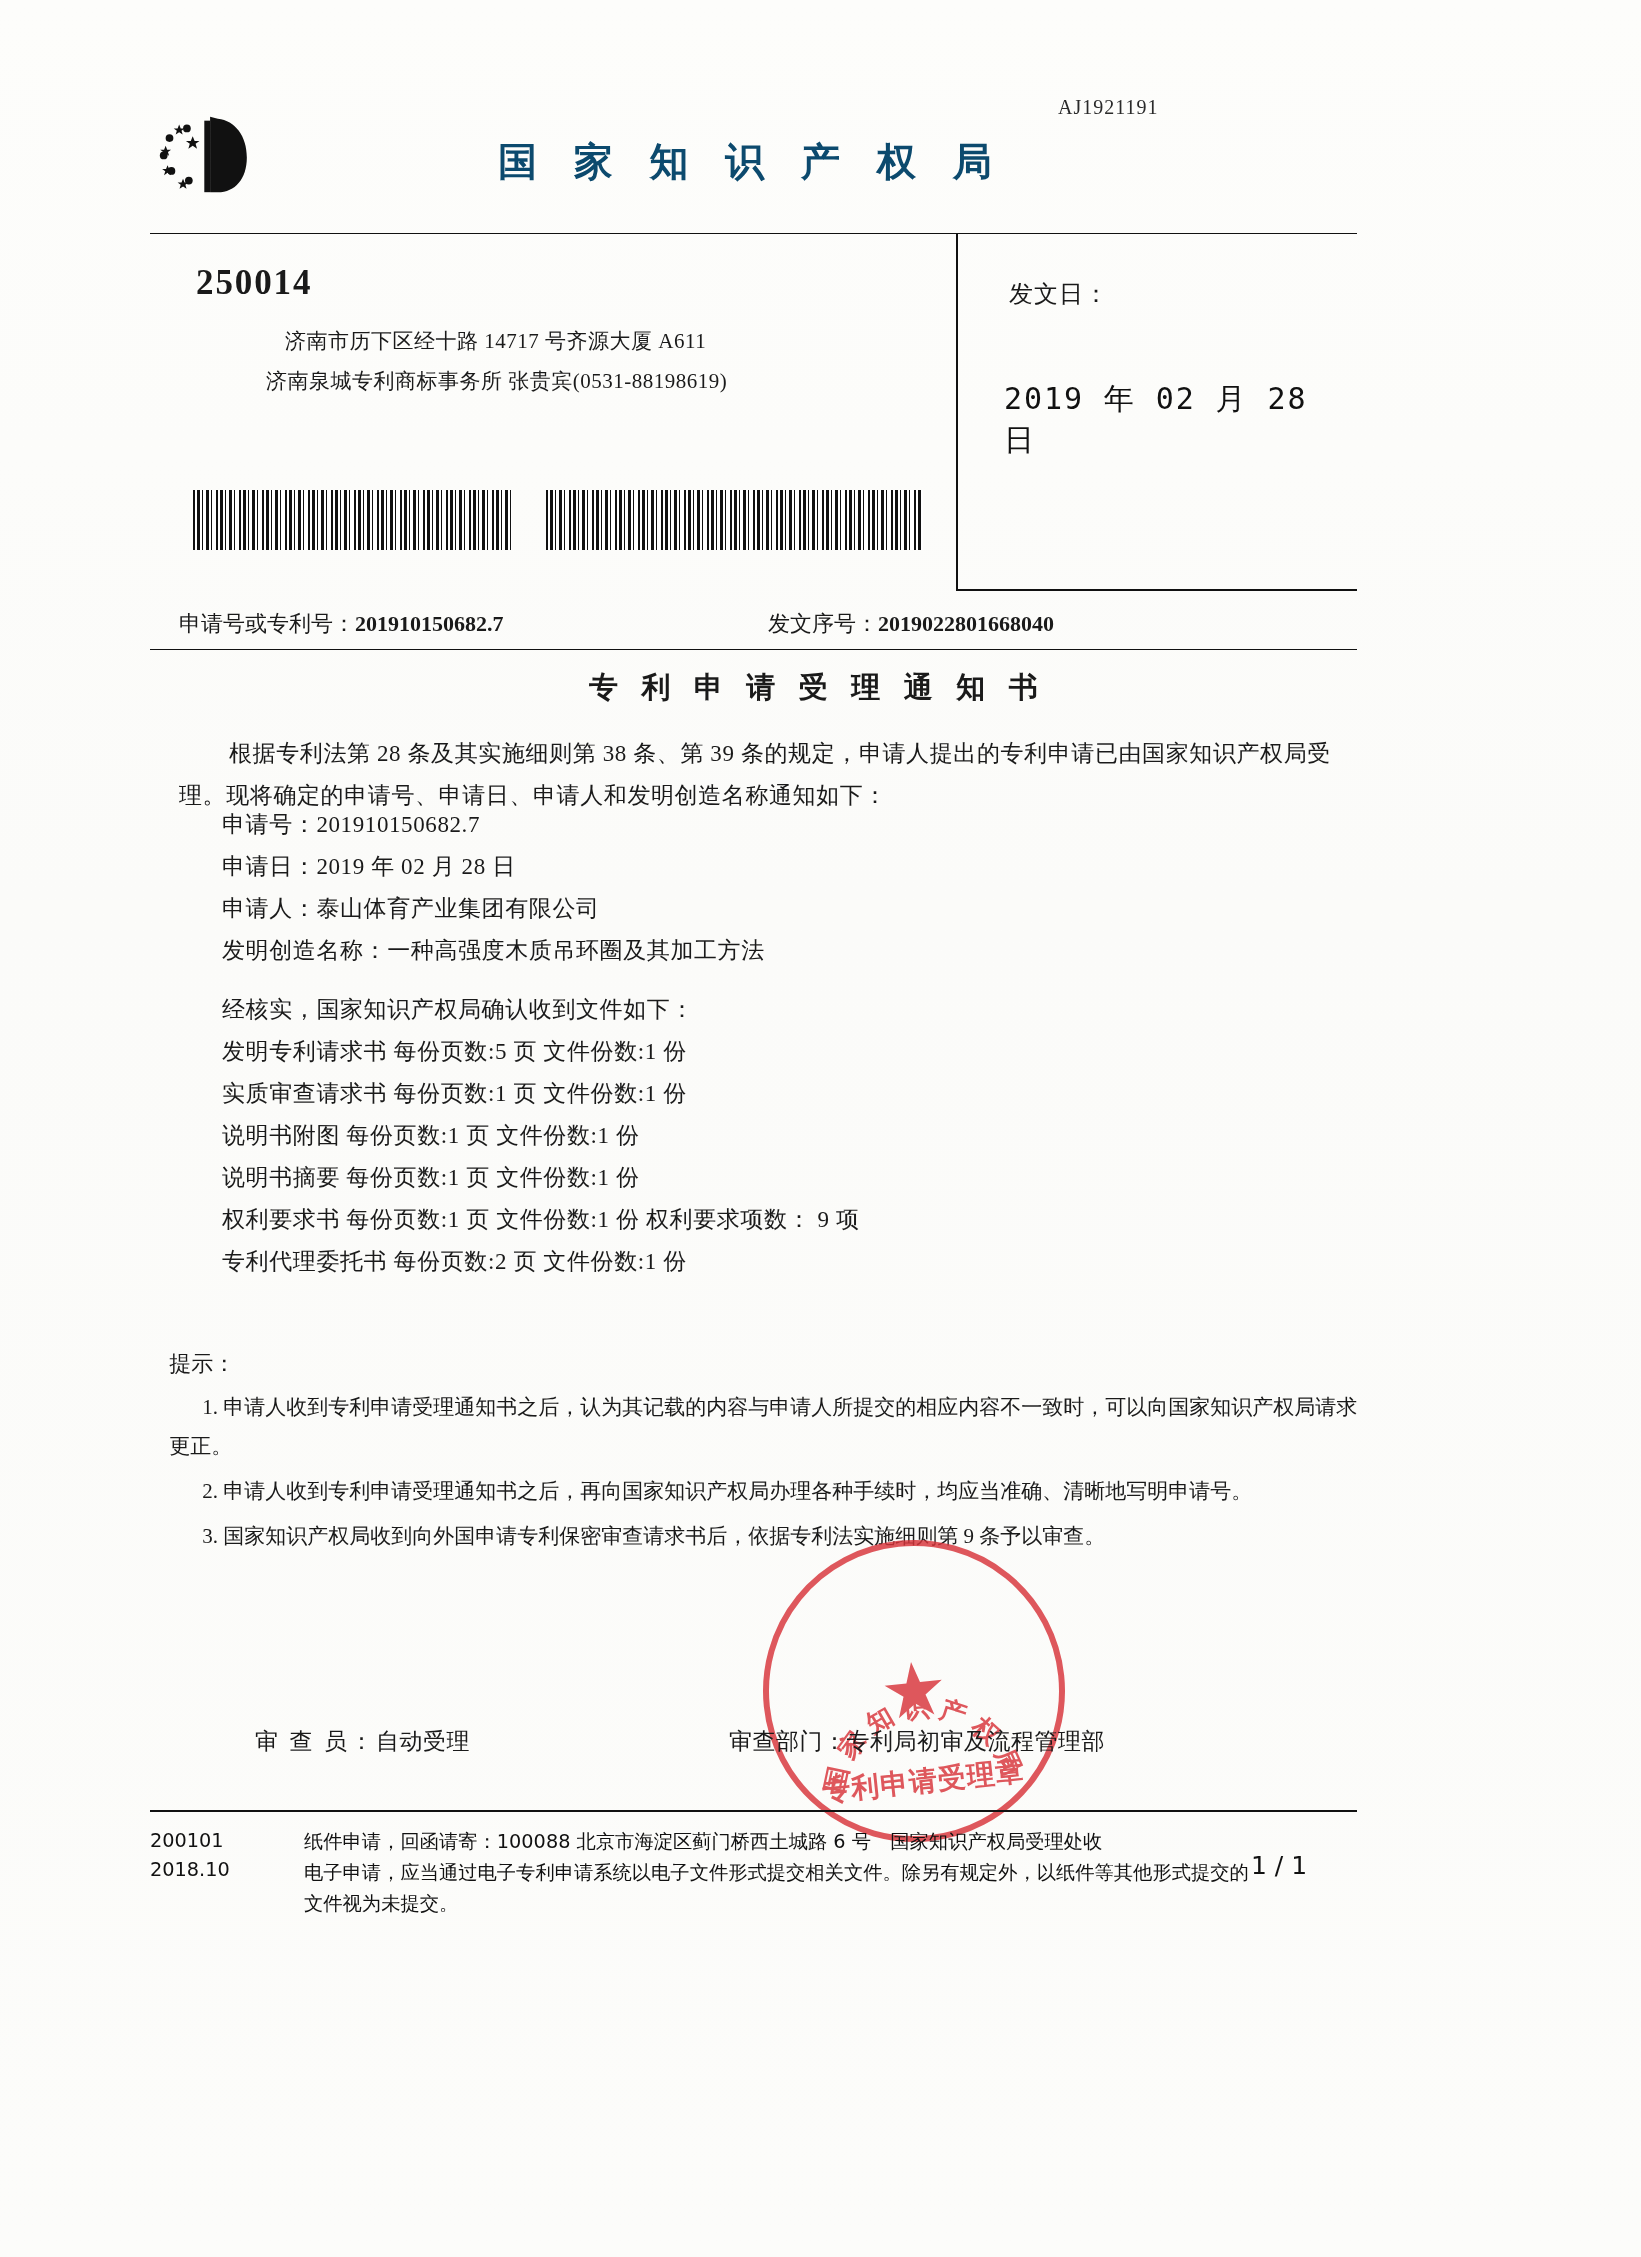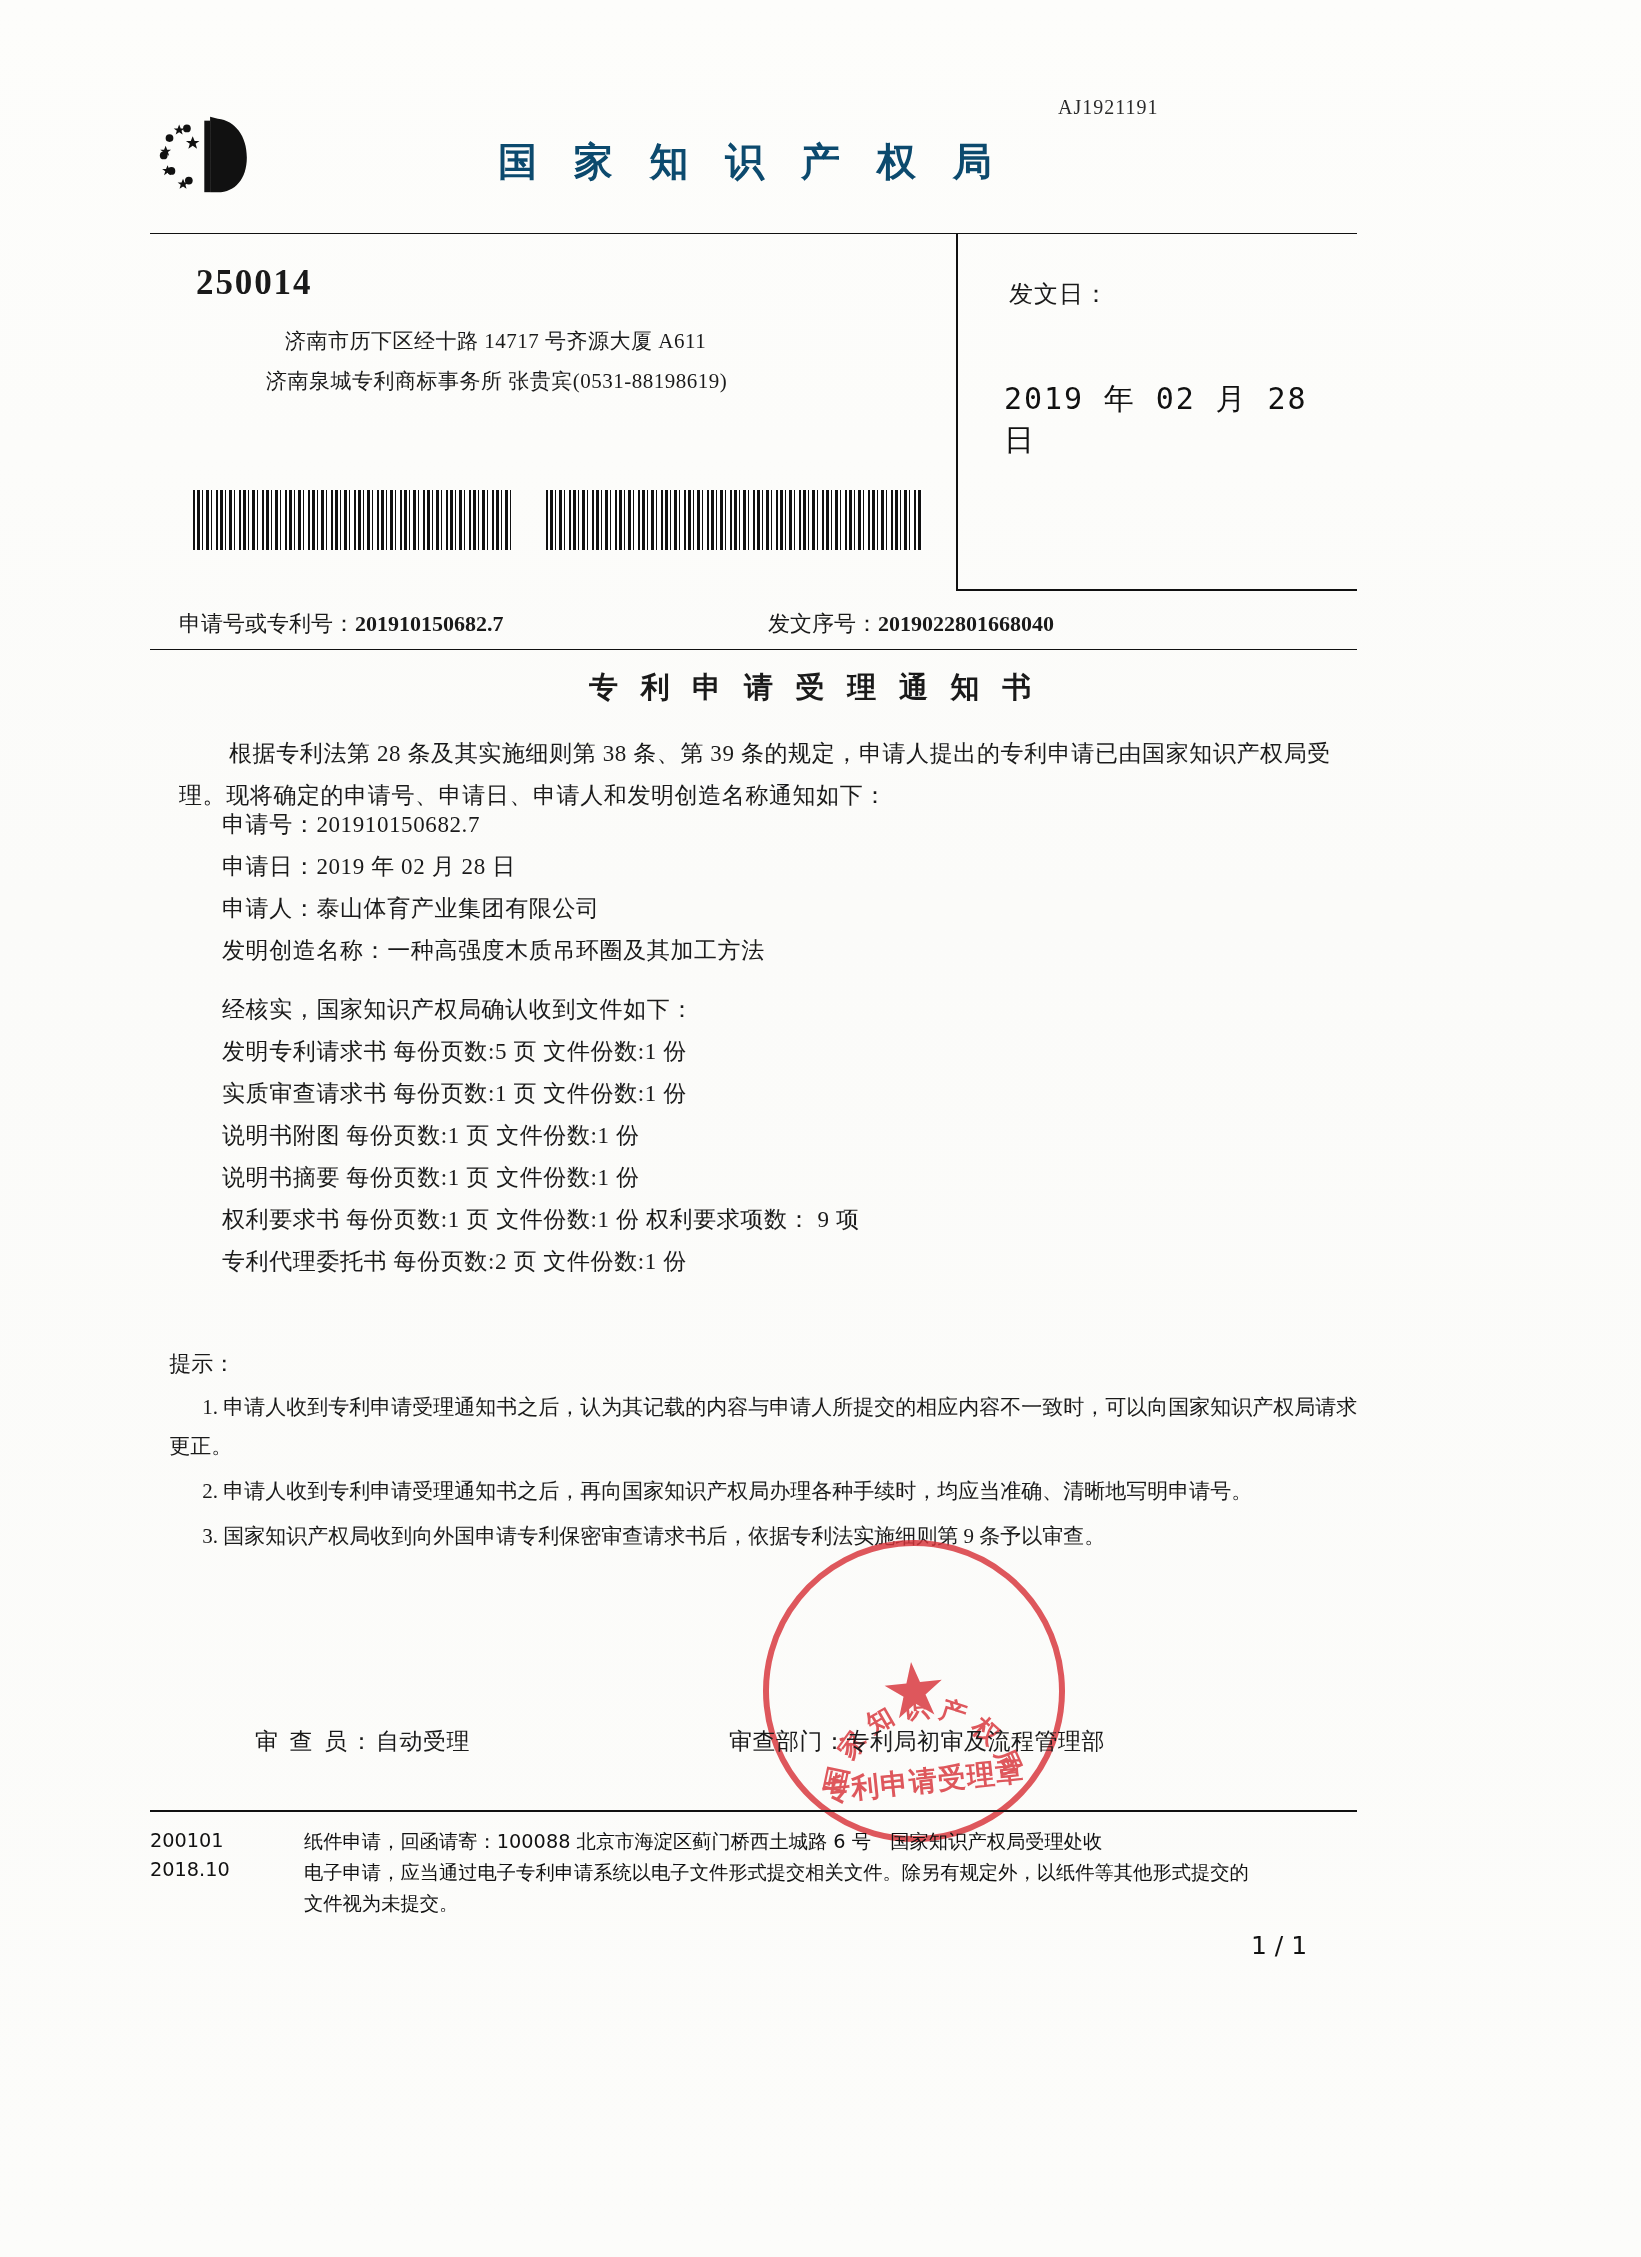--- a/index.html
+++ b/index.html
@@ -166,21 +166,21 @@
     left: 618px;
     top: 375px;
     font-size: 22px;
   }
 
   
   .doc-title {
     position: absolute;
     left: 439px;
     top: 649px;
-    font-family: Liberation Serif, serif;
+    font-family: Liberation Sans, sans-serif;
     font-size: 29px;
     font-weight: bold;
     letter-spacing: 7.7px;
   }
   .para {
     position: absolute;
     font-size: 23px;
     line-height: 42px;
     letter-spacing: 0.6px;
   }
@@ -320,21 +320,21 @@
     top: 1807px;
     width: 1052px;
     font-family: "DejaVu Sans", sans-serif;
     font-size: 19.3px;
     line-height: 31px;
     color: #111;
   }
   .pageno {
     position: absolute;
     left: 1101px;
-    top: 1912px;
+    top: 1832px;
     font-family: "DejaVu Sans", sans-serif;
     font-size: 25px;
     color: #111;
     text-align: right;
   }
 </style>
 </head>
 <body>
 
 <div class="page">

